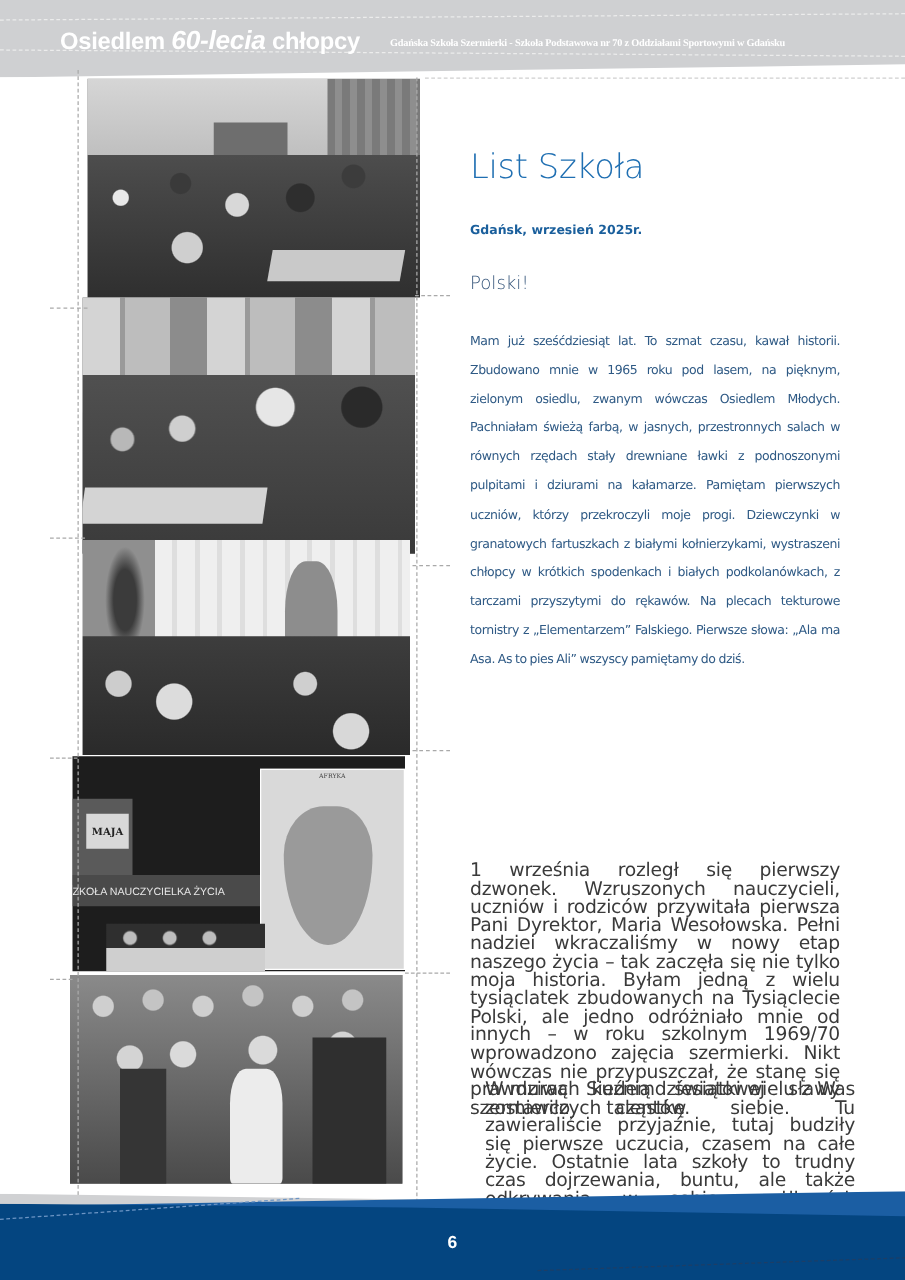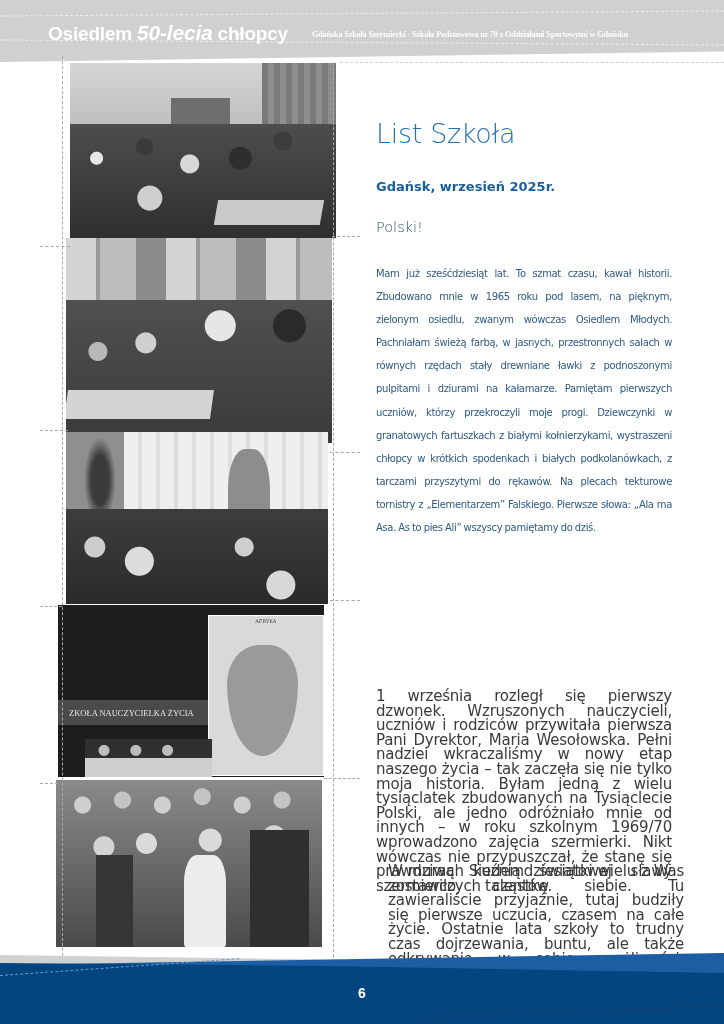--- a/index.html
+++ b/index.html
@@ -92,21 +92,21 @@
        radial-gradient(circle at 82% 80%, #d8d8d8 0 14px, transparent 15px),
        radial-gradient(circle at 68% 40%, #cfcfcf 0 9px, transparent 10px),
        linear-gradient(#3d3d3d,#2a2a2a); }
   .p3 .teacher { position:absolute; left:62%; top:10%; width:16%; height:58%; background:#8d8d8d; border-radius: 40% 40% 10% 10%; }
 
   
   .p4 { left: 58px; top: 605px; width: 266px; height: 172px; background:#1d1d1d; }
   .p4 .banner { position:absolute; left:0; top:20%; width:18%; height:40%; background:#5a5a5a; }
   .p4 .banner-sign { position:absolute; left:11px; top:12px; width:34px; height:28px; background:#d8d8d8; color:#222; font-size:8px; font-weight:bold; text-align:center; line-height:28px; font-family:"DejaVu Serif",serif; }
   .p4 .stripe { position:absolute; left:0; top:55%; width:62%; height:15%; background:#4a4a4a; }
-  .p4 .stripe-text { position:absolute; left:0; top:0; width:100%; height:100%; color:#e7e7e7; font-size:8.5px; font-family:Liberation Serif, serif; line-height:26px; white-space:nowrap; padding-left:11px; }
+  .p4 .stripe-text { position:absolute; left:0; top:0; width:100%; height:100%; color:#e7e7e7; font-size:8.5px; font-family:Liberation Sans, sans-serif; line-height:26px; white-space:nowrap; padding-left:0; }
   .p4 .map { position:absolute; right:0; top:6%; width:43%; height:92%; background:#d9d9d9; border:1px solid #fff; }
   .p4 .africa { position:absolute; left:16%; top:18%; width:62%; height:70%; background:#9a9a9a; border-radius: 45% 40% 50% 50% / 35% 35% 65% 65%; }
   .p4 .map-title { position:absolute; left:0; top:2px; width:100%; text-align:center; font-size:5px; color:#444; font-family:"DejaVu Serif",serif; }
   .p4 .table { position:absolute; left:10%; bottom:0; width:48%; height:22%;
       background: radial-gradient(circle at 15% 30%, #bdbdbd 0 5px, transparent 6px), radial-gradient(circle at 40% 30%, #bdbdbd 0 5px, transparent 6px), radial-gradient(circle at 65% 30%, #bdbdbd 0 5px, transparent 6px), linear-gradient(#2f2f2f 50%, #cfcfcf 50%); }
 
   
   .p5 { left: 56px; top: 780px; width: 266px; height: 167px; background:#6f6f6f; }
   .p5 .crowd { position:absolute; inset:0;
      background:
@@ -125,21 +125,21 @@
   .p5 .darkcoat { position:absolute; left:73%; top:30%; width:22%; height:70%; background:#2f2f2f; }
   .p5 .reader { position:absolute; left:15%; top:45%; width:14%; height:55%; background:#353535; }
   .title {
     position: absolute; left: 376px; top: 118px;
     font-family: "DejaVu Sans", sans-serif; font-weight: 200;
     font-size: 27px; color: #1f6fb2; letter-spacing: -0.3px; white-space: nowrap;
   }
   .dateline {
     position: absolute; left: 376px; top: 179px;
     font-family: "DejaVu Sans", sans-serif; font-weight: bold;
-    font-size: 13px; color: #1a5f9c; white-space: nowrap;
+    font-size: 10px; color: #1a5f9c; white-space: nowrap;
   }
   .greeting {
     position: absolute; left: 376px; top: 219px;
     font-size: 14.5px; color: #35557a; font-weight: 300; white-space: nowrap;
   }
   .lead {
     position: absolute; left: 376px; top: 262px; width: 296px;
     font-size: 10px; line-height: 23.1px; color: #2f5a85;
     text-align: justify; letter-spacing: -0.35px; word-spacing: -0.5px;
     hyphens: manual;
@@ -181,21 +181,21 @@
     font-family: "Liberation Sans", sans-serif; font-weight: bold;
     font-size: 14px; color: #ffffff;
   }
 </style>
 </head>
 <body>
 
 <div class="header"></div>
 <div class="header-dash-top"></div>
 <div class="header-dash-bot"></div>
-<div class="header-title"><span>Osiedlem </span><span class="em">50-lecia</span><span> chłopcy</span></div>
+<div class="header-title"><span>Osiedlem </span><span class="em">60-lecia</span><span> chłopcy</span></div>
 <div class="header-subtitle">Gdańska Szkoła Szermierki - Szkoła Podstawowa nr 70 z Oddziałami Sportowymi w Gdańsku</div>
 <div class="below-header-dash"></div>
 
 <div class="photo-strip">
   <div class="photo p1">
     <div class="wall"></div>
     <div class="door"></div>
     <div class="board"></div>
     <div class="kids"></div>
     <div class="desk"></div>
@@ -205,20 +205,23 @@
     <div class="kids"></div>
     <div class="desk"></div>
   </div>
   <div class="photo p3">
     <div class="window"></div>
     <div class="plant"></div>
     <div class="teacher"></div>
     <div class="kids"></div>
   </div>
   <div class="photo p4">
+    <div class="banner">
+      <div class="banner-sign">MAJA</div>
+    </div>
     <div class="stripe">
       <div class="stripe-text">ZKOŁA NAUCZYCIELKA ŻYCIA</div>
     </div>
     <div class="map">
       <div class="map-title">AFRYKA</div>
       <div class="africa"></div>
     </div>
     <div class="table"></div>
   </div>
   <div class="photo p5">

